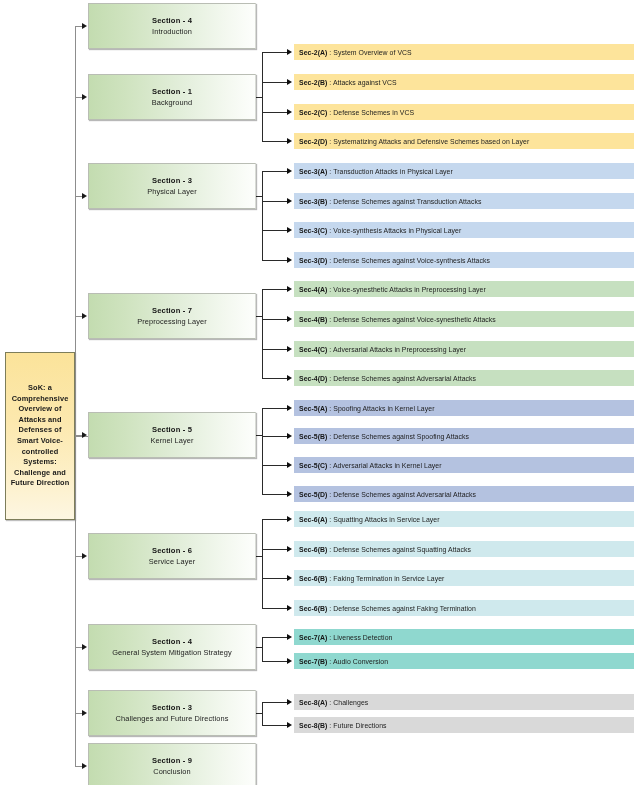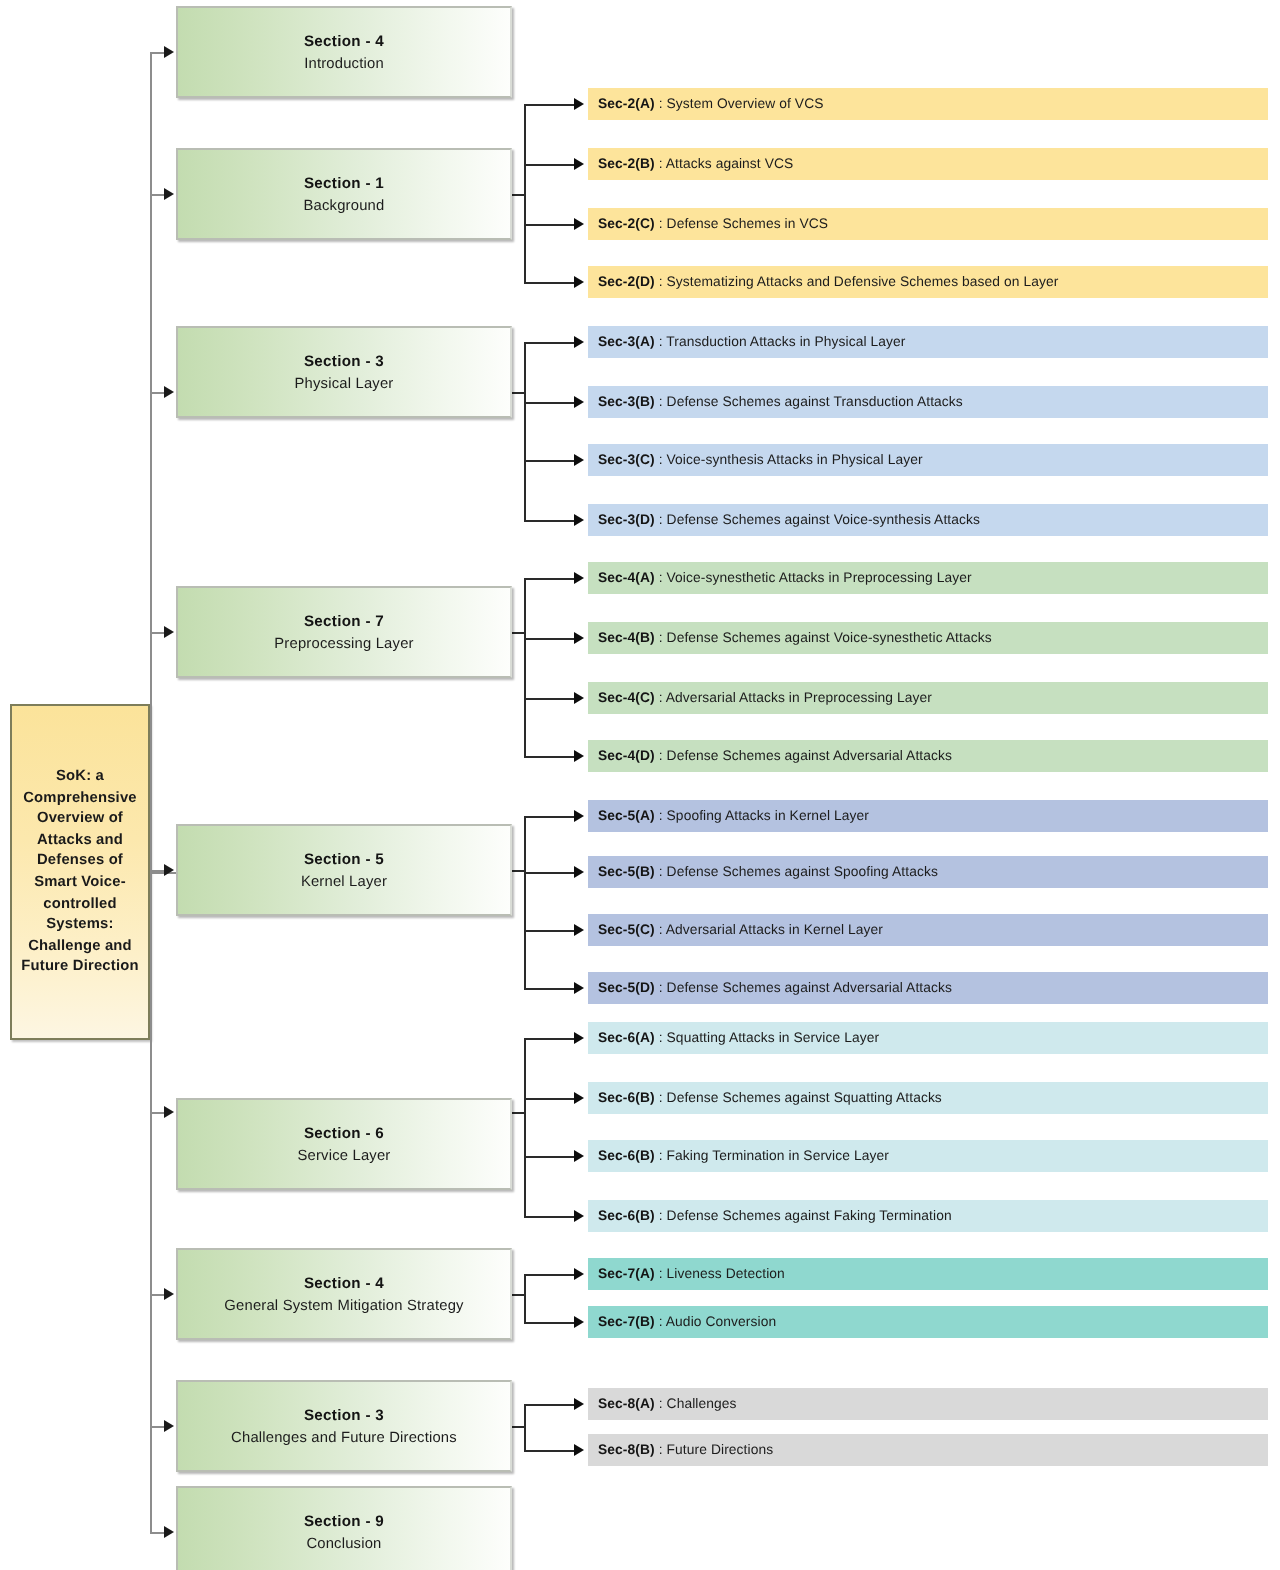--- a/index.html
+++ b/index.html
@@ -215,21 +215,21 @@
         <div class="sec-sub">Physical Layer</div>
       </div>
       <div class="section-box" style="top: 293px;">
         <div class="sec-title">Section - 7</div>
         <div class="sec-sub">Preprocessing Layer</div>
       </div>
       <div class="section-box" style="top: 412px;">
         <div class="sec-title">Section - 5</div>
         <div class="sec-sub">Kernel Layer</div>
       </div>
-      <div class="section-box" style="top: 549px;">
+      <div class="section-box" style="top: 533px;">
         <div class="sec-title">Section - 6</div>
         <div class="sec-sub">Service Layer</div>
       </div>
       <div class="section-box" style="top: 624px;">
         <div class="sec-title">Section - 4</div>
         <div class="sec-sub">General System Mitigation Strategy</div>
       </div>
       <div class="section-box" style="top: 690px;">
         <div class="sec-title">Section - 3</div>
         <div class="sec-sub">Challenges and Future Directions</div>

